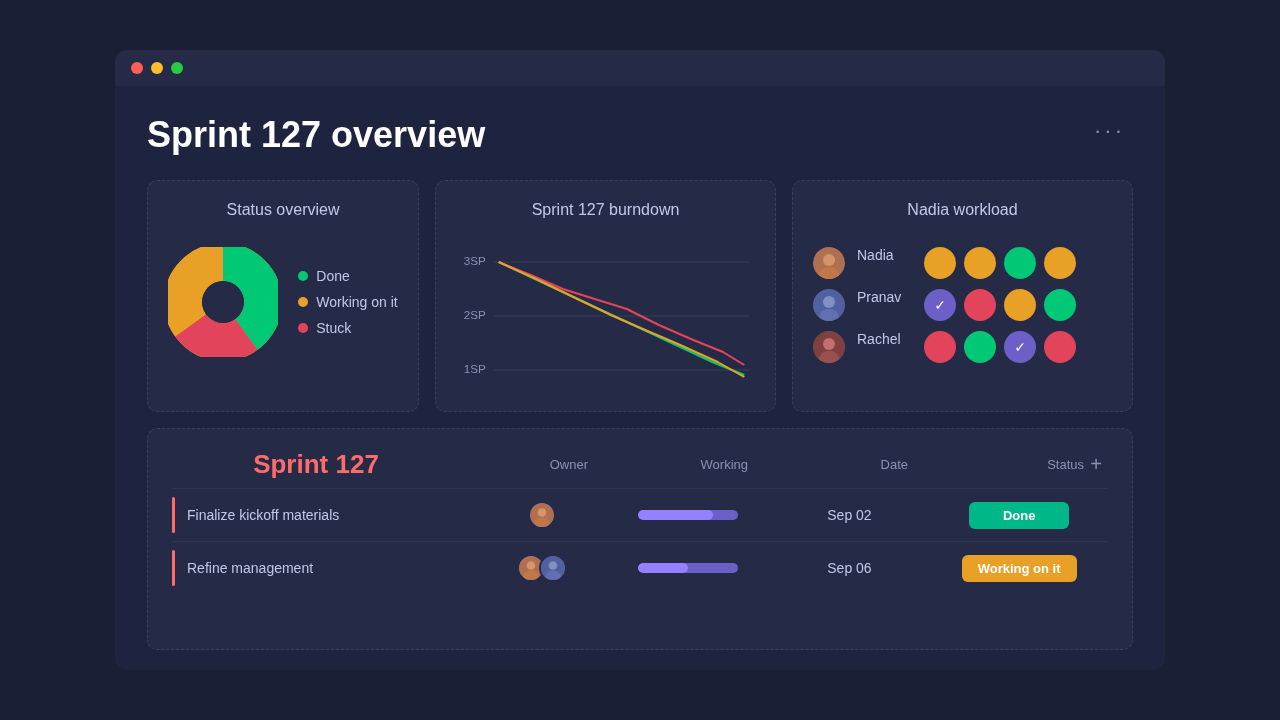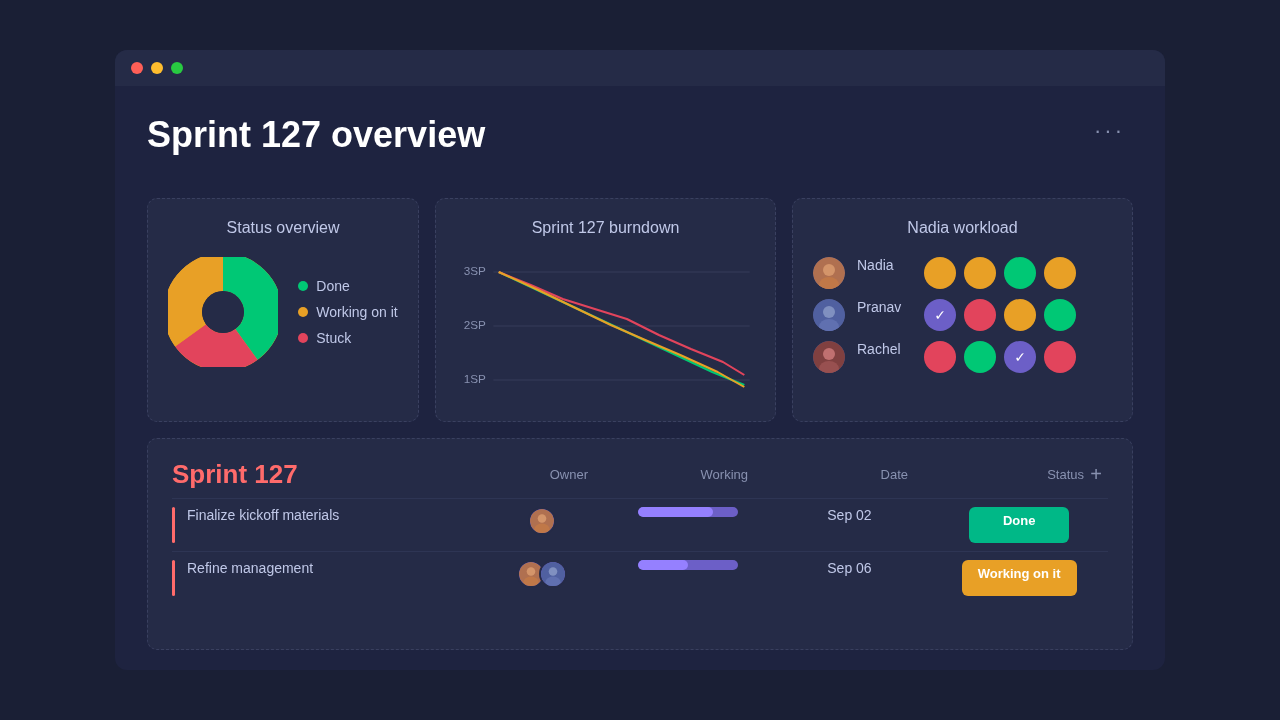--- a/index.html
+++ b/index.html
@@ -38,21 +38,21 @@
       flex: 1;
       padding: 28px 32px 20px;
       overflow: hidden;
       display: flex;
       flex-direction: column;
     }
     .page-header {
       display: flex;
       align-items: flex-start;
       justify-content: space-between;
-      margin-bottom: 42px;
+      margin-bottom: 24px;
     }
     .page-title {
       font-size: 36px;
       font-weight: 700;
       color: #ffffff;
     }
     .more-btn {
       color: #8891b0;
       font-size: 22px;
       letter-spacing: 3px;
@@ -71,21 +71,21 @@
       padding: 20px;
       border: 1px dashed #3a4060;
     }
     .card-status { flex: 1; }
     .card-burndown { flex: 1.3; }
     .card-workload { flex: 1.3; }
     .card-title {
       font-size: 16px;
       color: #c0c8e8;
       text-align: center;
-      margin-bottom: 20px;
+      margin-bottom: 28px;
       font-weight: 400;
     }
     
     .status-body {
       display: flex;
       align-items: center;
       gap: 20px;
       justify-content: center;
     }
     .pie-container {
@@ -155,38 +155,40 @@
     .sprint-header {
       display: flex;
       align-items: center;
       margin-bottom: 8px;
     }
     .sprint-name {
       font-size: 26px;
       font-weight: 700;
       color: #ff6b6b;
       flex: 1.8;
+      text-align: center;
     }
     .col-header {
       font-size: 13px;
       color: #8891b0;
       flex: 1;
       text-align: right;
     }
     .col-header-owner { flex: 0.8; }
     .col-header-status { flex: 1.1; }
     .add-btn {
       color: #8891b0;
       font-size: 20px;
       cursor: pointer;
       width: 24px;
       text-align: center;
     }
     .task-row {
       display: flex;
+      align-items: center;
       padding: 8px 0;
       border-top: 1px solid #2e3554;
     }
     .task-left-bar {
       width: 3px;
       height: 36px;
       background: #ff6b6b;
       border-radius: 2px;
       margin-right: 12px;
       flex-shrink: 0;

